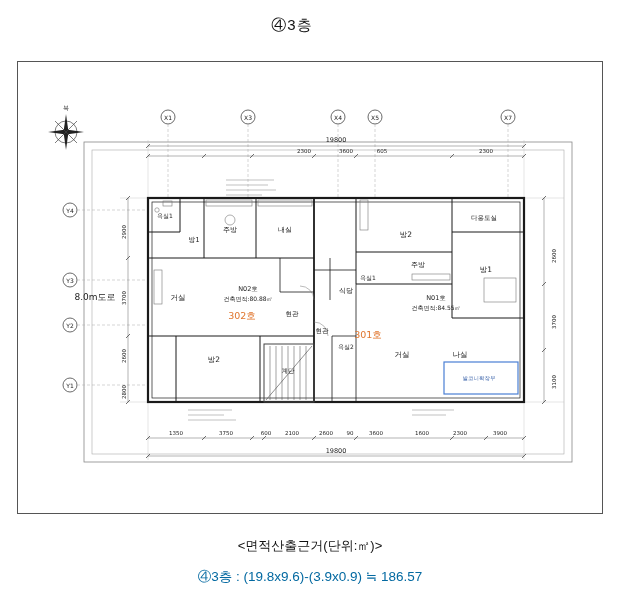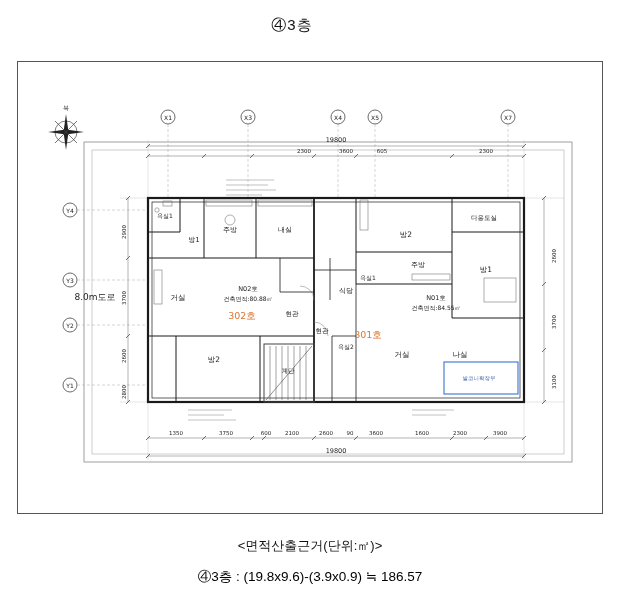--- a/index.html
+++ b/index.html
@@ -11,21 +11,21 @@
     position:absolute;top:16px;left:0;width:584px;text-align:center;
     font-size:15px;font-weight:500;letter-spacing:1px;
   }
   .sheet{position:absolute;left:16px;top:60px;width:588px;height:455px;}
   .caption{
     position:absolute;top:537px;left:0;width:620px;text-align:center;
     font-size:13px;color:#111;
   }
   .formula{
     position:absolute;top:568px;left:0;width:620px;text-align:center;
-    font-size:13.5px;color:#000000;
+    font-size:13.5px;color:#0369a1;
   }
   svg text{font-family:"DejaVu Sans","Liberation Sans",sans-serif;}
 </style>
 </head>
 <body>
 
 <div class="page-title">④3층</div>
 
 <div class="sheet">
   <svg id="plan-svg" width="588" height="455" viewBox="0 0 588 455">

